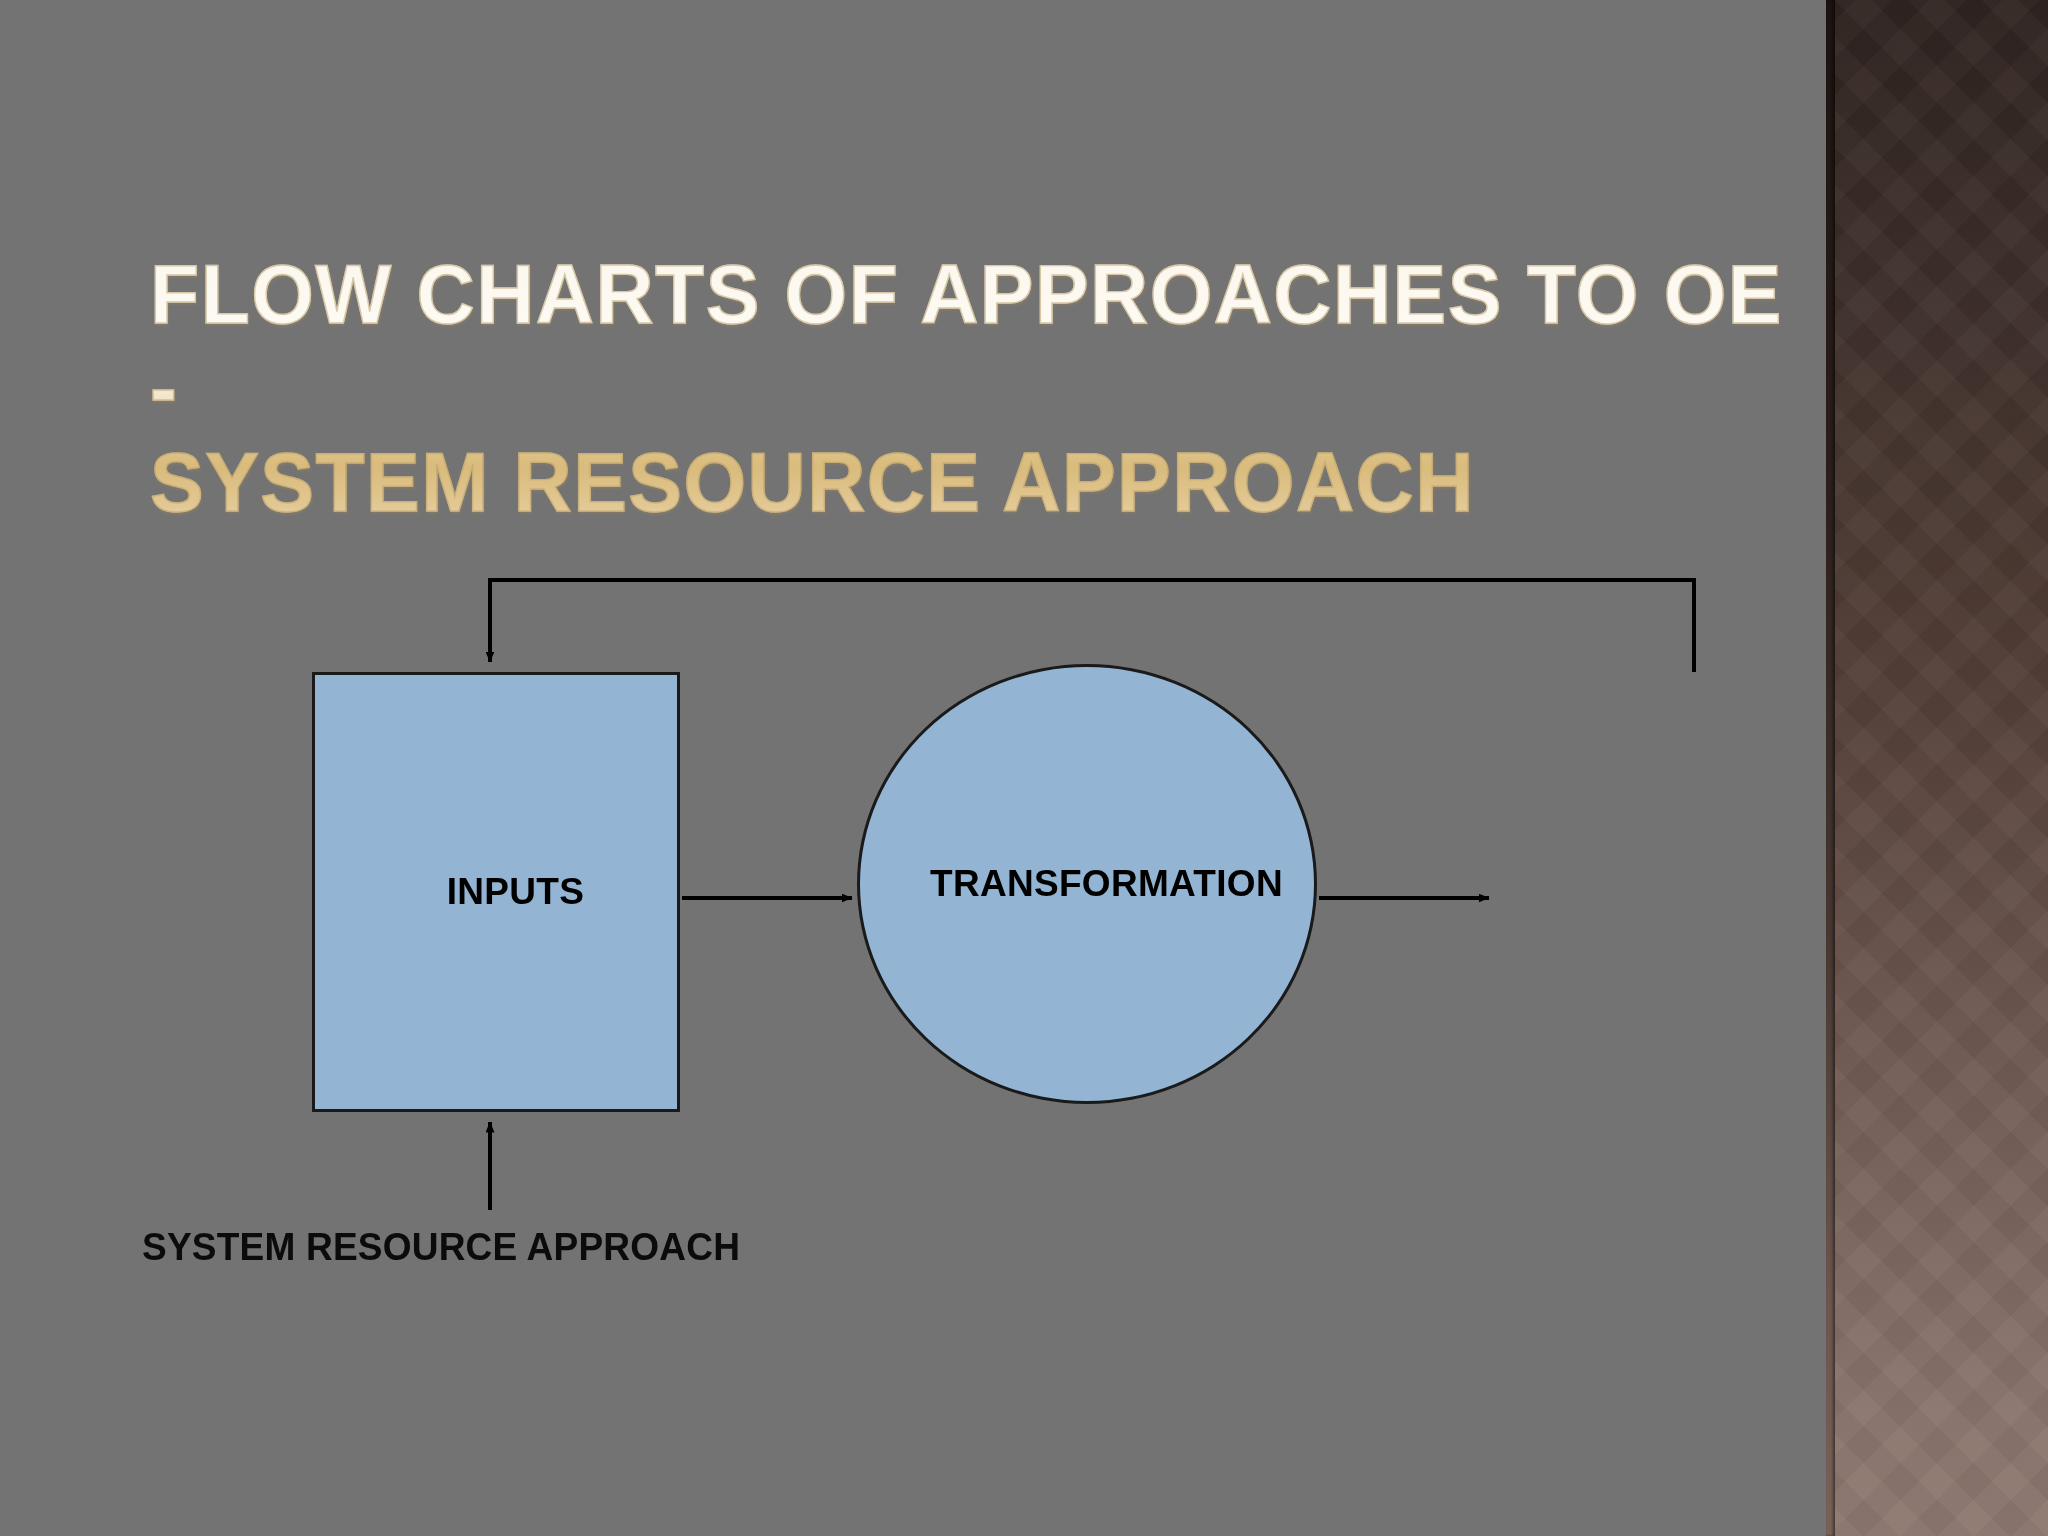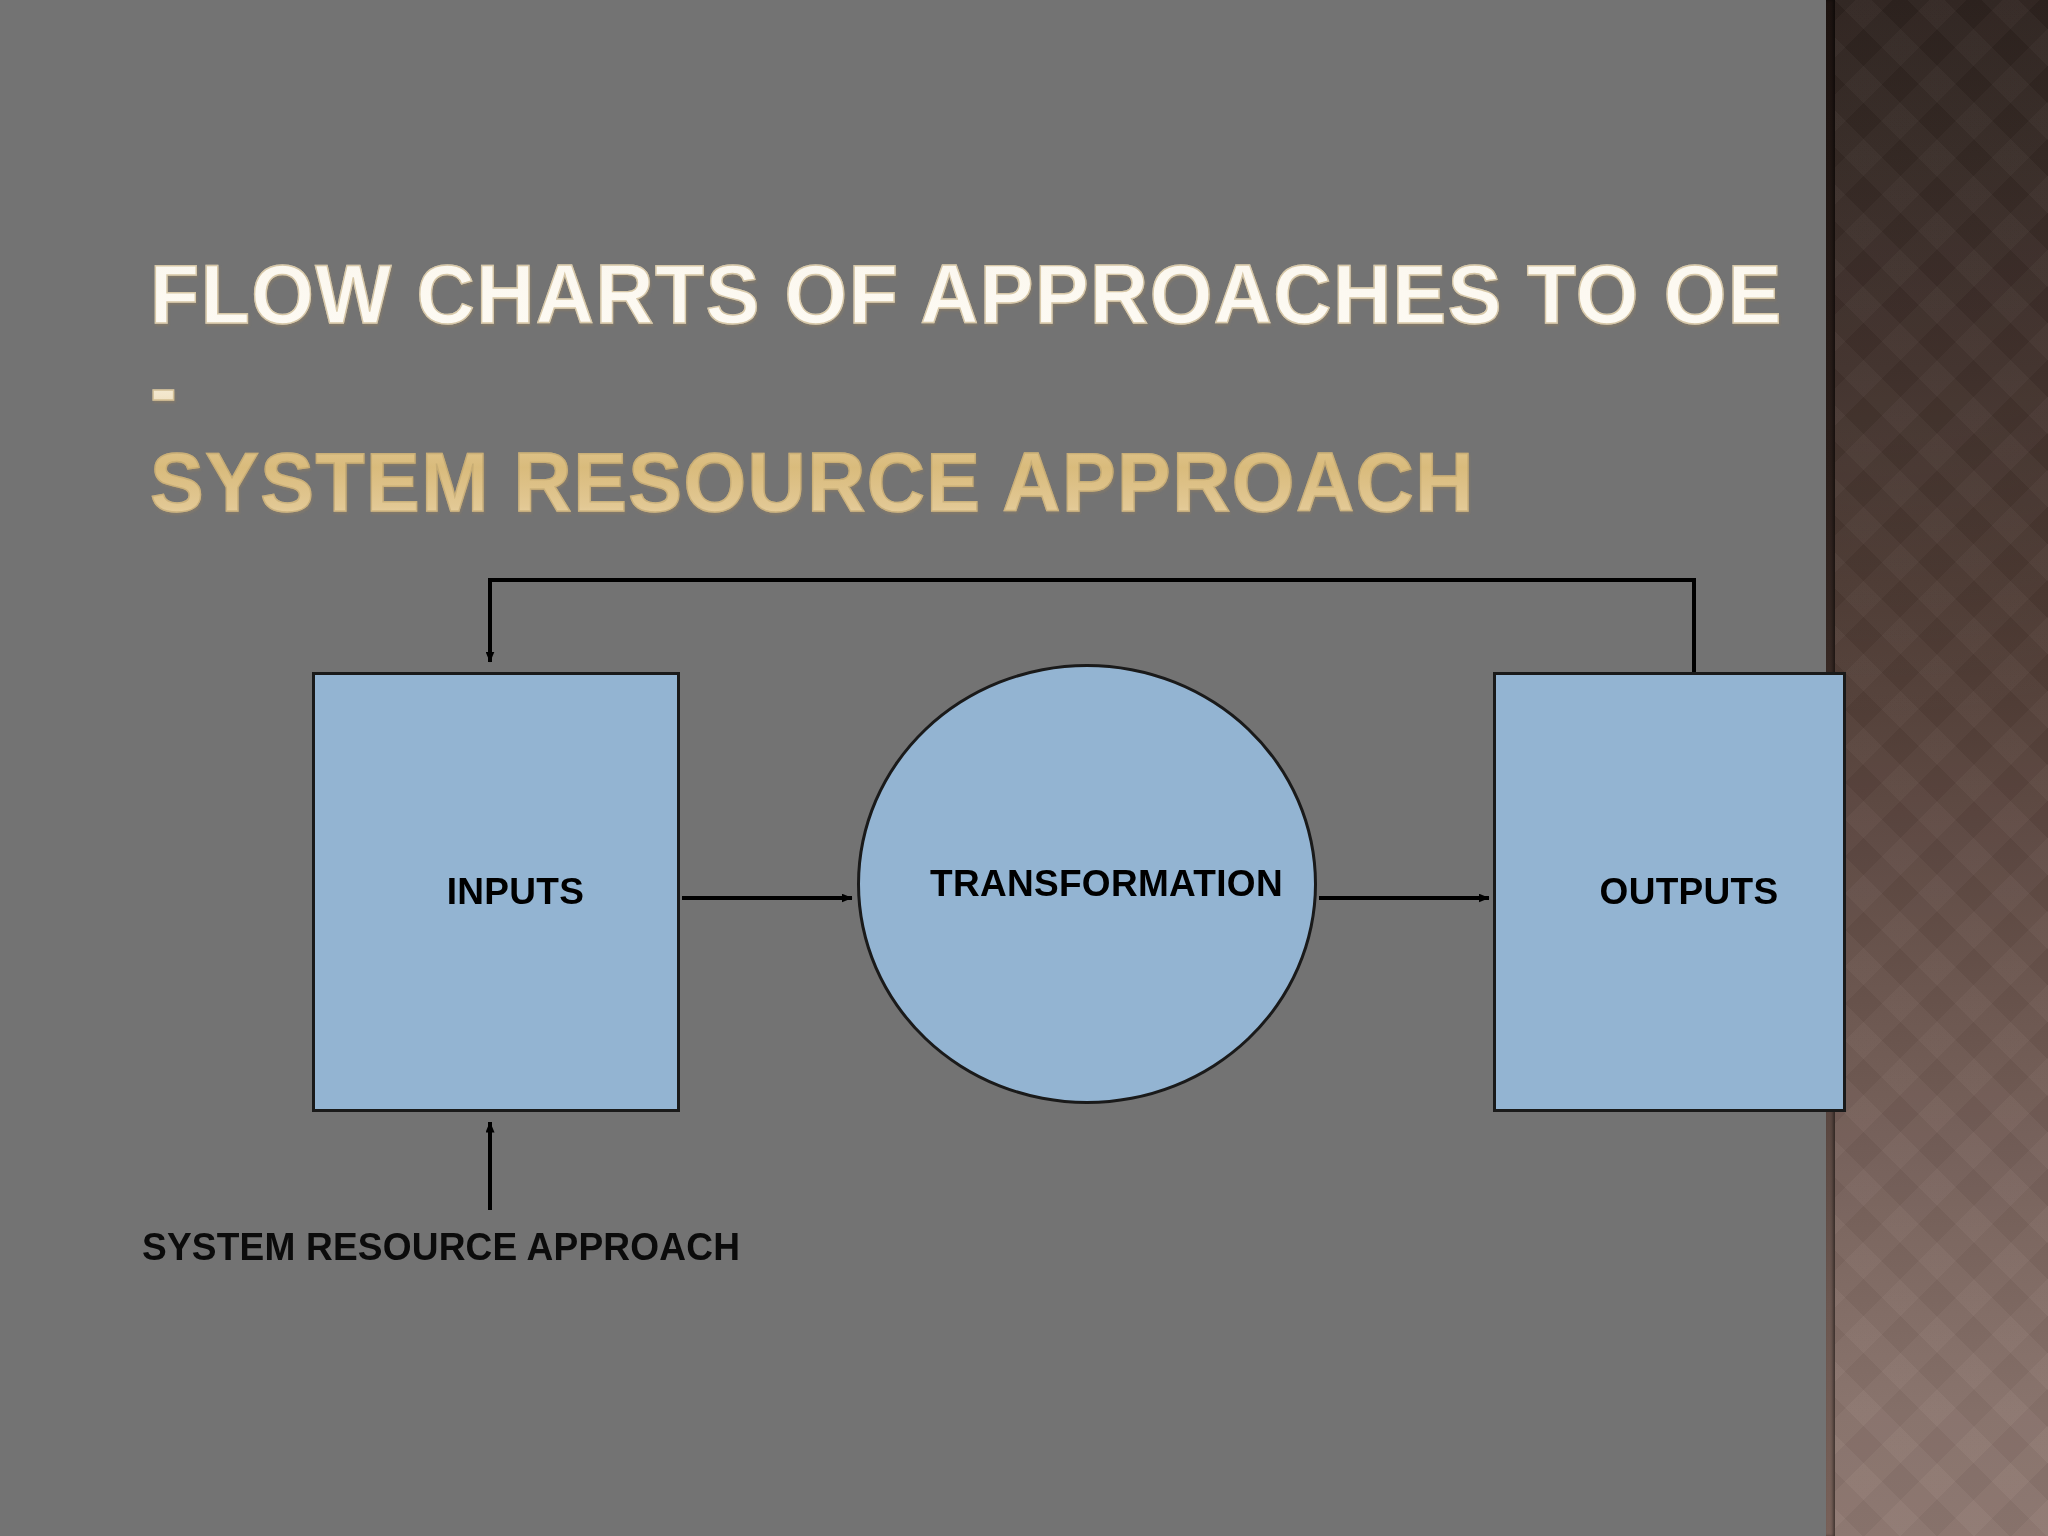--- a/index.html
+++ b/index.html
@@ -196,19 +196,16 @@
   </svg>
 
   <div class="node" id="node-inputs">
     <span>INPUTS</span>
   </div>
 
   <div class="node" id="node-transformation">
     <span>TRANSFORMATION</span>
   </div>
 
-  <div class="node" id="node-outputs">
-    <span>OUTPUTS</span>
-  </div>
 
   <div id="bottom-label">SYSTEM RESOURCE APPROACH</div>
 
 </div>
 
 </body></html>

